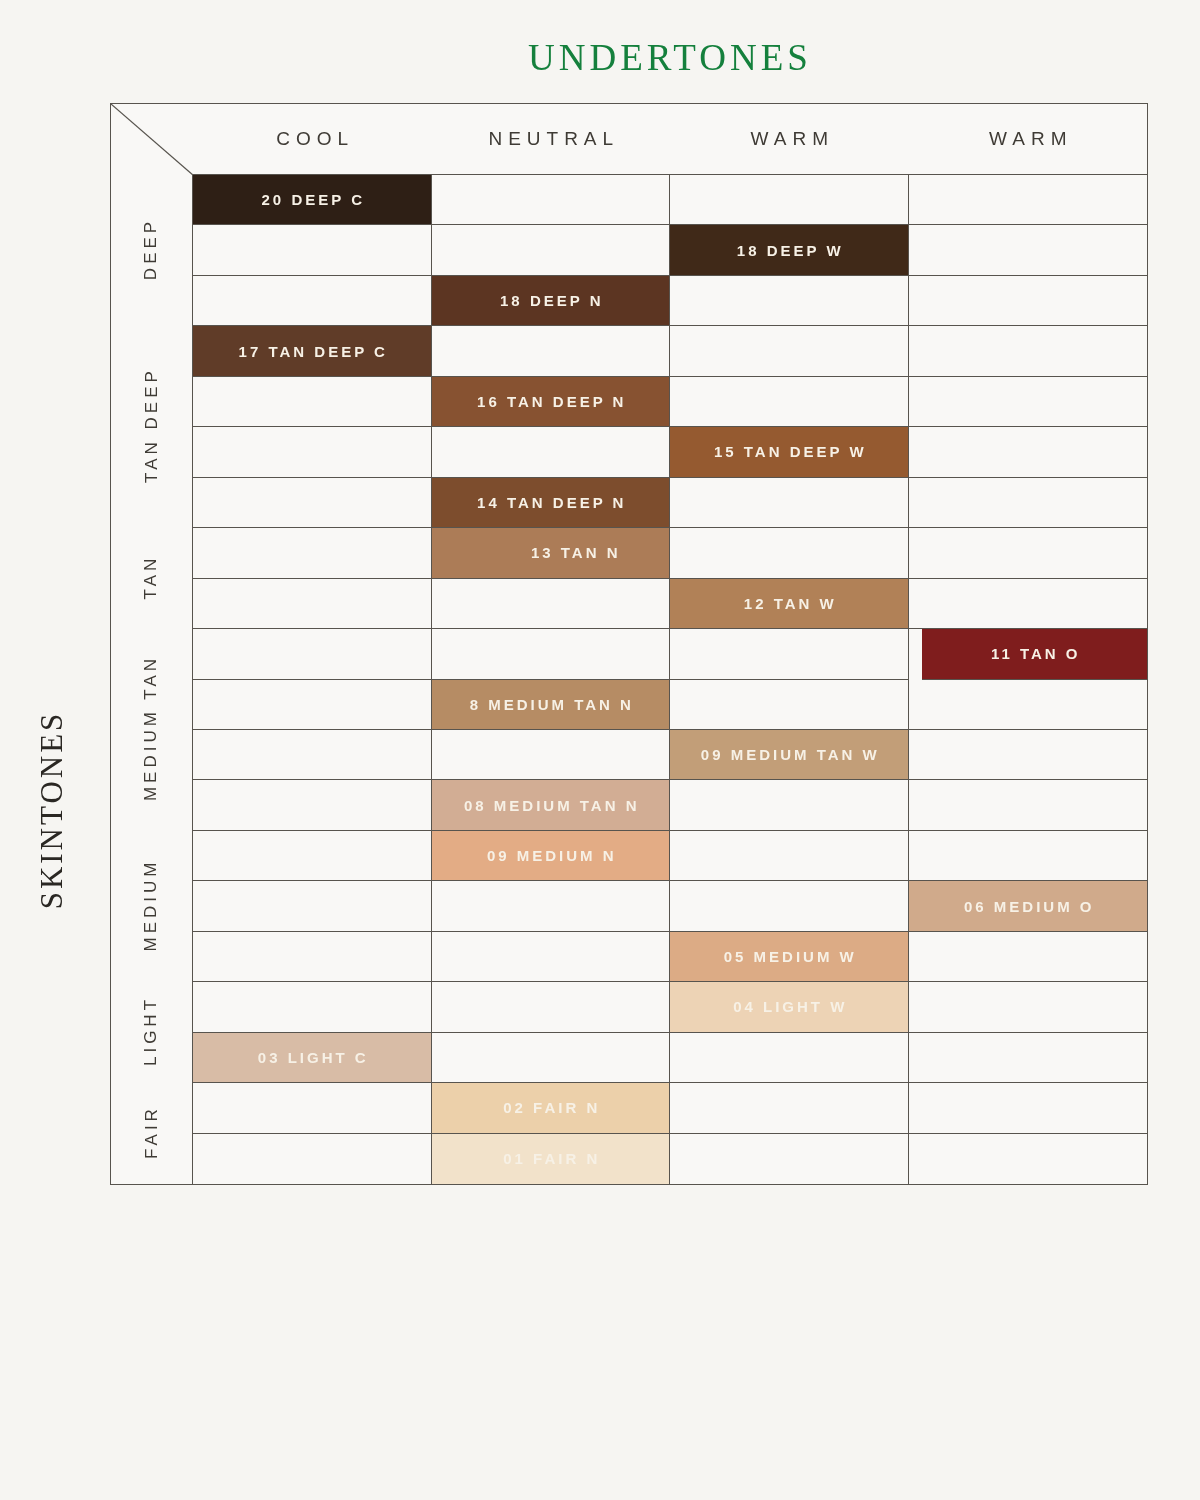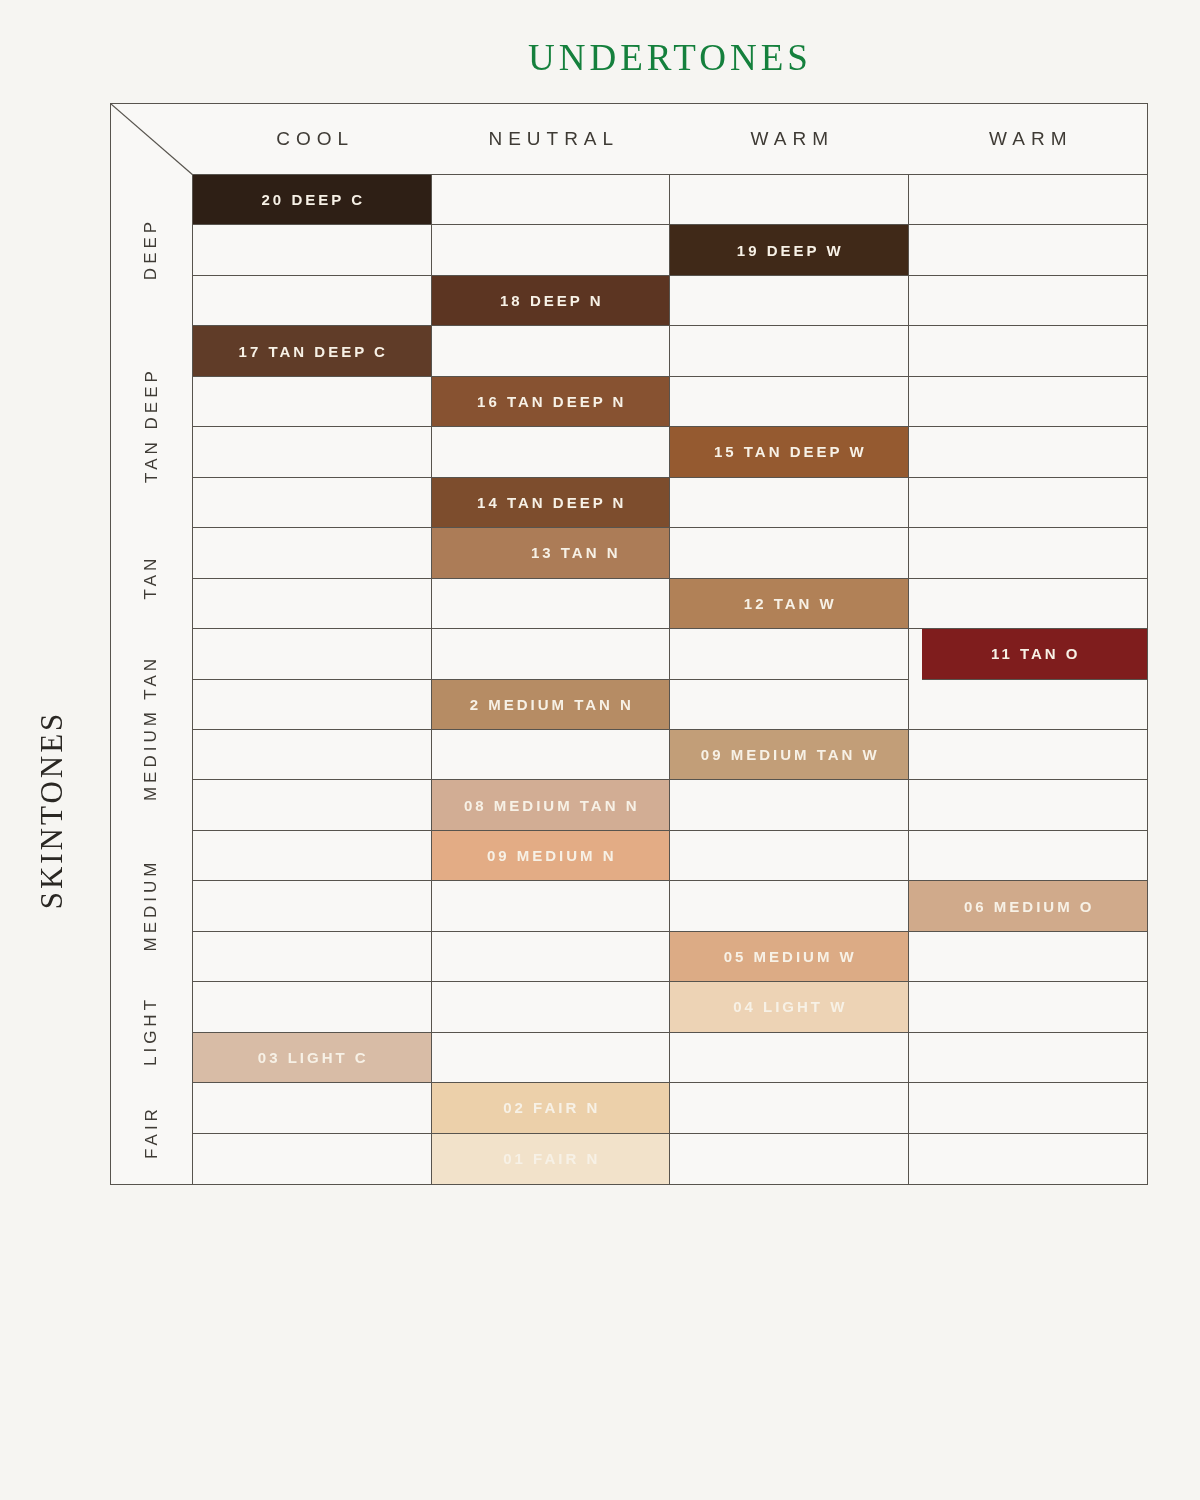--- a/index.html
+++ b/index.html
@@ -112,21 +112,21 @@
 
     <div class="grid">
 
       <div class="gcell shade" style="background: rgb(46, 31, 21);">20 DEEP C</div>
       <div class="gcell"></div>
       <div class="gcell"></div>
       <div class="gcell"></div>
 
       <div class="gcell"></div>
       <div class="gcell"></div>
-      <div class="gcell shade" style="background: rgb(64, 41, 24);">19 DEEP W</div>
+      <div class="gcell shade" style="background: rgb(64, 41, 24);">18 DEEP W</div>
       <div class="gcell"></div>
 
       <div class="gcell"></div>
       <div class="gcell shade" style="background: rgb(92, 53, 34);">18 DEEP N</div>
       <div class="gcell"></div>
       <div class="gcell"></div>
 
       <div class="gcell shade" style="background: rgb(96, 60, 40);">17 TAN DEEP C</div>
       <div class="gcell"></div>
       <div class="gcell"></div>
@@ -156,21 +156,21 @@
       <div class="gcell"></div>
       <div class="gcell shade" style="background: rgb(177, 129, 87);">12 TAN W</div>
       <div class="gcell"></div>
 
       <div class="gcell"></div>
       <div class="gcell"></div>
       <div class="gcell"></div>
       <div class="gcell shade" style="background: #7f1d1d; margin-left: 13px;">11 TAN O</div>
 
       <div class="gcell"></div>
-      <div class="gcell shade" style="background: rgb(182, 140, 100);">2 MEDIUM TAN N</div>
+      <div class="gcell shade" style="background: rgb(182, 140, 100);">8 MEDIUM TAN N</div>
       <div class="gcell"></div>
       <div class="gcell"></div>
 
       <div class="gcell"></div>
       <div class="gcell"></div>
       <div class="gcell shade" style="background: rgb(194, 158, 120);">09 MEDIUM TAN W</div>
       <div class="gcell"></div>
 
       <div class="gcell"></div>
       <div class="gcell shade" style="background: rgb(210, 173, 148);">08 MEDIUM TAN N</div>

